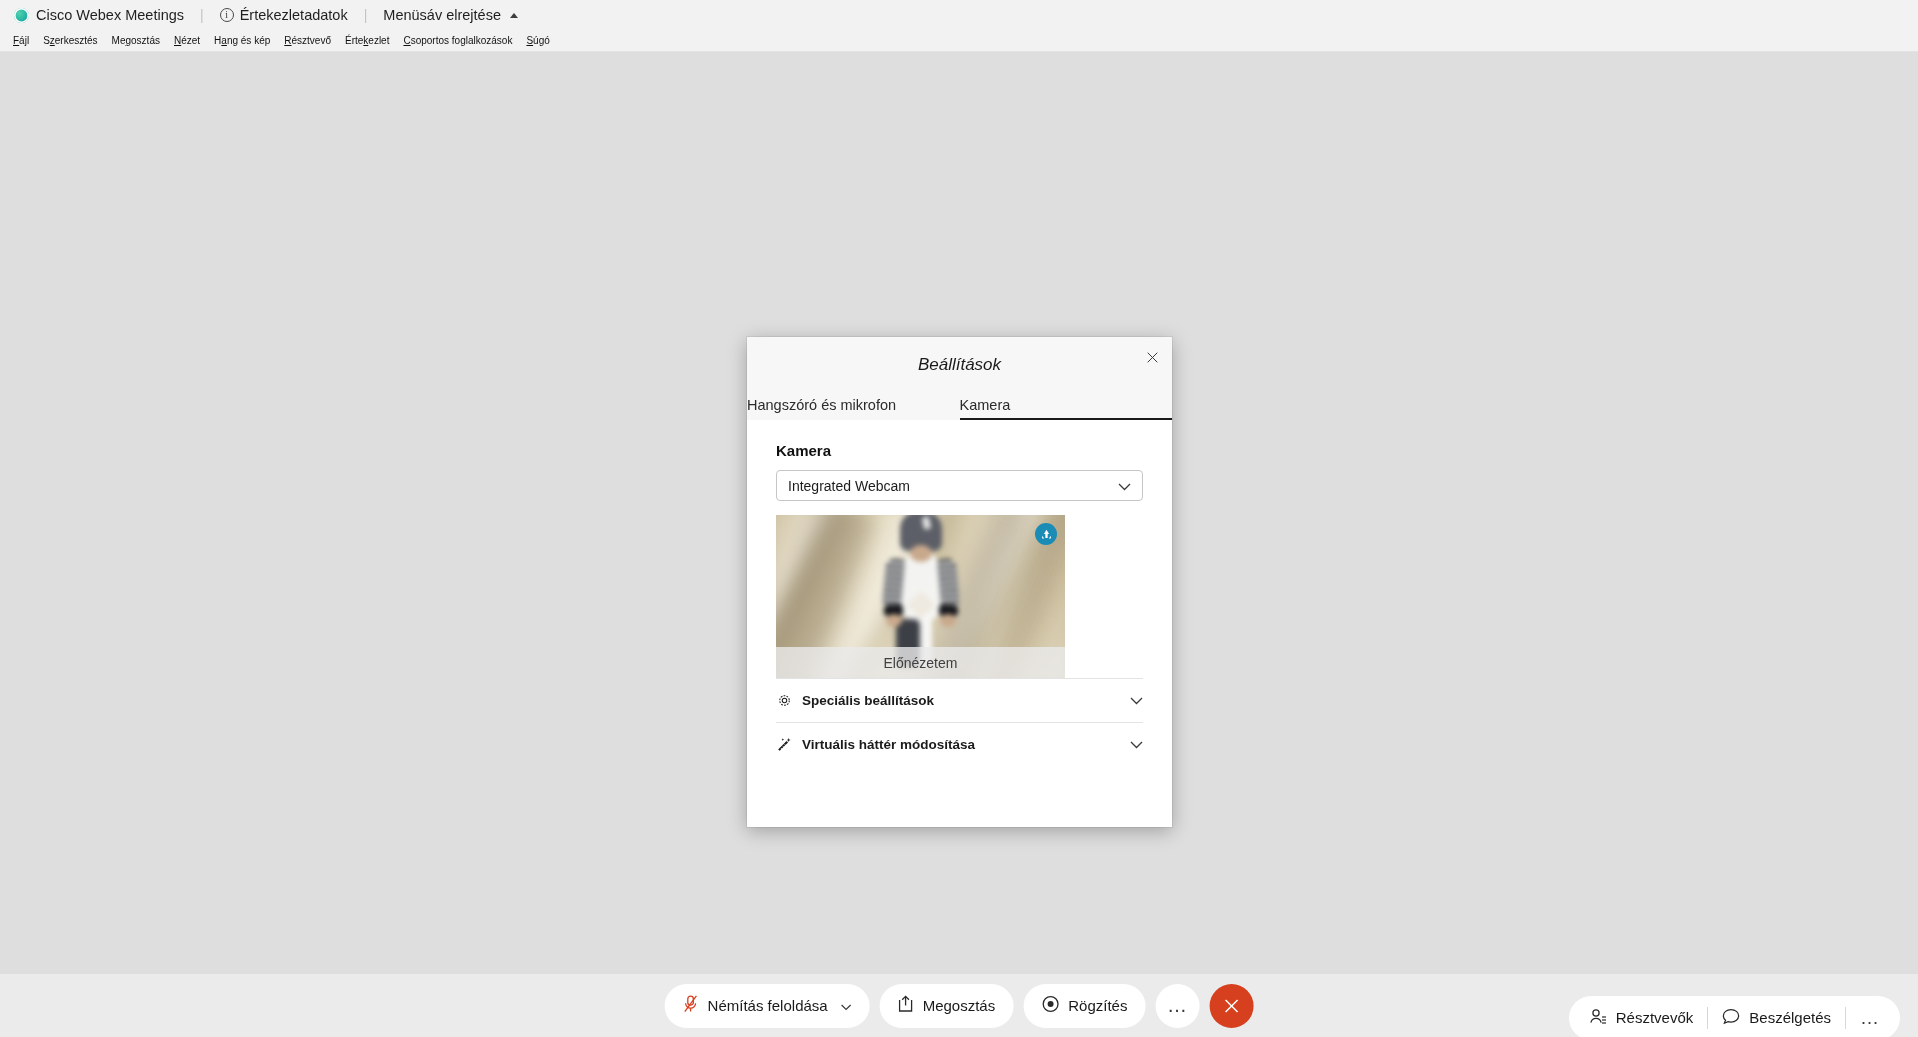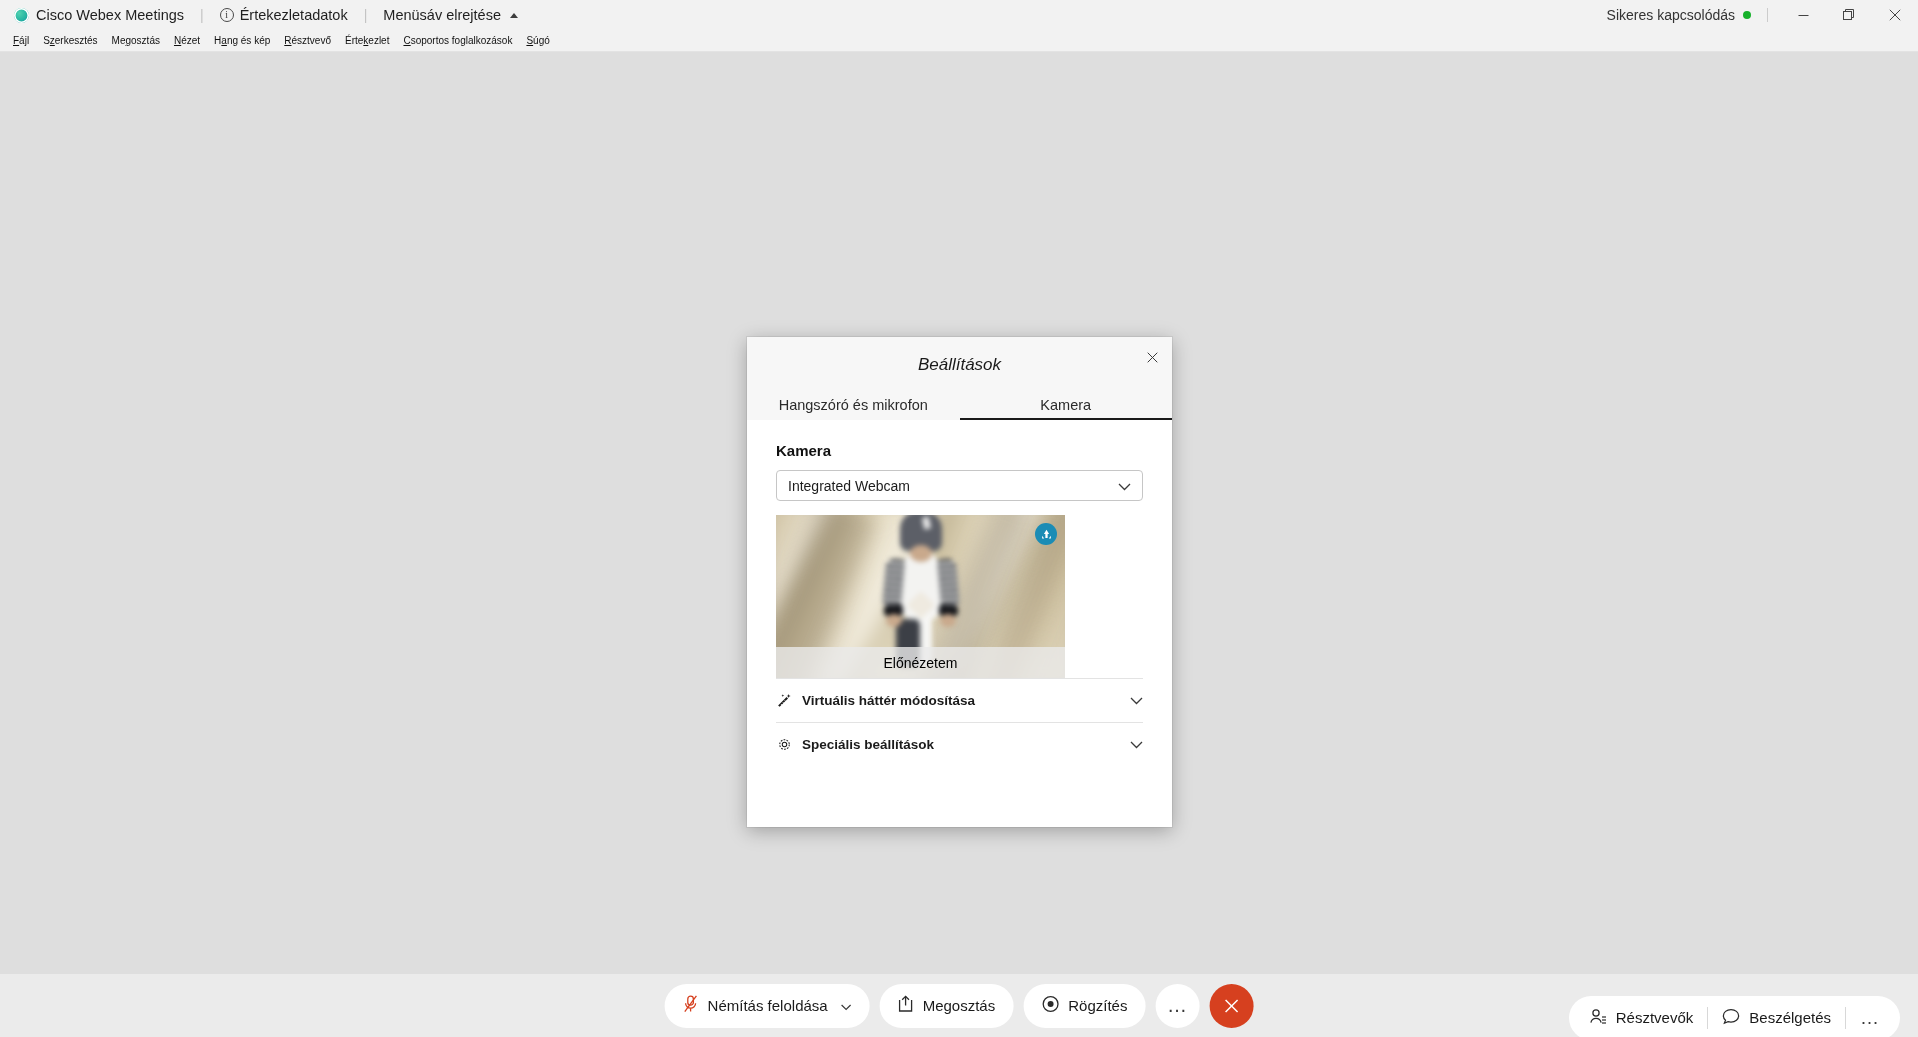--- a/index.html
+++ b/index.html
@@ -101,21 +101,21 @@
     cursor: pointer; color: #444; font-size: 15px;
   }
   .dlg-tabs {
     height: 28px; flex: 0 0 28px;
     background: #f7f7f7;
     display: flex;
     font-size: 14.5px;
   }
   .dlg-tab {
     flex: 1 1 50%;
-    display: flex; align-items: center; justify-content: center;
+    display: flex; align-items: center; justify-content: flex-start;
     color: #2b2b2b; cursor: pointer;
     border-bottom: 2px solid transparent;
     padding-bottom: 1px;
   }
   .dlg-tab.active { border-bottom-color: #1a1a1a; font-weight: 400; }
   .dlg-body {
     flex: 1 1 auto; background: #fff; padding: 22px 29px 0 29px;
     display: flex; flex-direction: column;
   }
   .sect-label { font-size: 15px; font-weight: bold; color: #111; margin-bottom: 11px; }
@@ -197,21 +197,21 @@
   .prev-badge {
     position: absolute; right: 8px; top: 8px;
     width: 22px; height: 22px; border-radius: 50%;
     background: #1b8cb5; display: flex; align-items: center; justify-content: center;
     cursor: pointer;
   }
   .prev-caption {
     position: absolute; left: 0; right: 0; bottom: 0; height: 31px;
     background: rgba(234,234,234,.80);
     display: flex; align-items: center; justify-content: center;
-    font-size: 14px; color: #000000;
+    font-size: 14px; color: #404040;
   }
 
   .opt-row {
     height: 44px; display: flex; align-items: center;
     border-top: 1px solid #e3e3e3;
     font-size: 13.5px; font-weight: bold; color: #1b1b1b;
     cursor: pointer; gap: 10px;
   }
   .opt-row:first-of-type { margin-top: 23px; }
   .opt-row .chev { margin-left: auto; }
@@ -273,44 +273,20 @@
         <span class="info-ic">i</span>
         <span>Értekezletadatok</span>
       </div>
       <span class="tb-sep">|</span>
       <div class="tb-item">
         <span>Menüsáv elrejtése</span>
         <span class="caret-up"></span>
       </div>
     </div>
 
-    <div class="tb-right">
-      <div class="conn-status">
-        <span>Sikeres kapcsolódás</span>
-        <span class="conn-dot"></span>
-      </div>
-      <span class="vsep"></span>
-      <div class="wbtn">
-        <svg width="11" height="11" viewBox="0 0 11 11">
-            <line x1="0.5" y1="5.5" x2="10.5" y2="5.5" stroke="#444" stroke-width="1"></line>
-          </svg>
-      </div>
-      <div class="wbtn">
-        <svg width="12" height="12" viewBox="0 0 12 12">
-          <rect x="0.5" y="2.5" width="8" height="8" fill="none" stroke="#444" stroke-width="1"></rect>
-          <polyline points="2.5,2.5 2.5,0.5 10.5,0.5 10.5,8.5 8.5,8.5" fill="none" stroke="#444" stroke-width="1"></polyline>
-        </svg>
-      </div>
-      <div class="wbtn close">
-        <svg width="12" height="12" viewBox="0 0 12 12">
-          <line x1="0.8" y1="0.8" x2="11.2" y2="11.2" stroke="#444" stroke-width="1"></line>
-          <line x1="11.2" y1="0.8" x2="0.8" y2="11.2" stroke="#444" stroke-width="1"></line>
-        </svg>
-      </div>
-    </div>
   </div>
 
   <div class="menubar">
     <div class="menu-item"><u>F</u>ájl</div>
     <div class="menu-item">S<u>z</u>erkesztés</div>
     <div class="menu-item">Me<u>g</u>osztás</div>
     <div class="menu-item"><u>N</u>ézet</div>
     <div class="menu-item">H<u>a</u>ng és kép</div>
     <div class="menu-item"><u>R</u>észtvevő</div>
     <div class="menu-item">Érte<u>k</u>ezlet</div>
@@ -384,46 +360,46 @@
               <path d="M13.4 9.4 L10.8 12.8 L13.4 12.8 Z" fill="#ffffff"></path>
             </svg>
           </div>
 
           <div class="prev-caption">Előnézetem</div>
         </div>
 
         <div class="opt-row">
           <span class="opt-ic">
             <svg width="15" height="15" viewBox="0 0 16 16">
+              <g fill="none" stroke="#1b1b1b" stroke-width="1.1">
+                <circle cx="8" cy="8" r="2.4"></circle>
+                <circle cx="8" cy="8" r="5.1" stroke-dasharray="1.9 1.3"></circle>
+              </g>
+            </svg>
+          </span>
+          <span>Speciális beállítások</span>
+          <span class="chev">
+            <svg width="13" height="8" viewBox="0 0 13 8">
+                <polyline points="1,1 6.5,6.5 12,1" fill="none" stroke="#3a3a3a" stroke-width="1.3"></polyline>
+              </svg>
+          </span>
+        </div>
+
+        <div class="opt-row">
+          <span class="opt-ic">
+            <svg width="15" height="15" viewBox="0 0 16 16">
               <line x1="2" y1="14" x2="11" y2="5" stroke="#1b1b1b" stroke-width="2.2"></line>
               <line x1="4.2" y1="11.8" x2="6.4" y2="14" stroke="#ffffff" stroke-width="0.9"></line>
               <line x1="6.2" y1="9.8" x2="8.4" y2="12" stroke="#ffffff" stroke-width="0.9"></line>
               <line x1="8.2" y1="7.8" x2="10.4" y2="10" stroke="#ffffff" stroke-width="0.9"></line>
               <path d="M12.4 1 L13 2.6 L14.6 3.2 L13 3.8 L12.4 5.4 L11.8 3.8 L10.2 3.2 L11.8 2.6 Z" fill="#1b1b1b"></path>
               <path d="M6.2 1.2 L6.6 2.3 L7.7 2.7 L6.6 3.1 L6.2 4.2 L5.8 3.1 L4.7 2.7 L5.8 2.3 Z" fill="#1b1b1b"></path>
             </svg>
           </span>
           <span>Virtuális háttér módosítása</span>
-          <span class="chev">
-            <svg width="13" height="8" viewBox="0 0 13 8">
-                <polyline points="1,1 6.5,6.5 12,1" fill="none" stroke="#3a3a3a" stroke-width="1.3"></polyline>
-              </svg>
-          </span>
-        </div>
-
-        <div class="opt-row">
-          <span class="opt-ic">
-            <svg width="15" height="15" viewBox="0 0 16 16">
-              <g fill="none" stroke="#1b1b1b" stroke-width="1.1">
-                <circle cx="8" cy="8" r="2.4"></circle>
-                <circle cx="8" cy="8" r="5.1" stroke-dasharray="1.9 1.3"></circle>
-              </g>
-            </svg>
-          </span>
-          <span>Speciális beállítások</span>
           <span class="chev">
             <svg width="13" height="8" viewBox="0 0 13 8">
                 <polyline points="1,1 6.5,6.5 12,1" fill="none" stroke="#3a3a3a" stroke-width="1.3"></polyline>
               </svg>
           </span>
         </div>
 
       </div>
     </div>
   </div>

